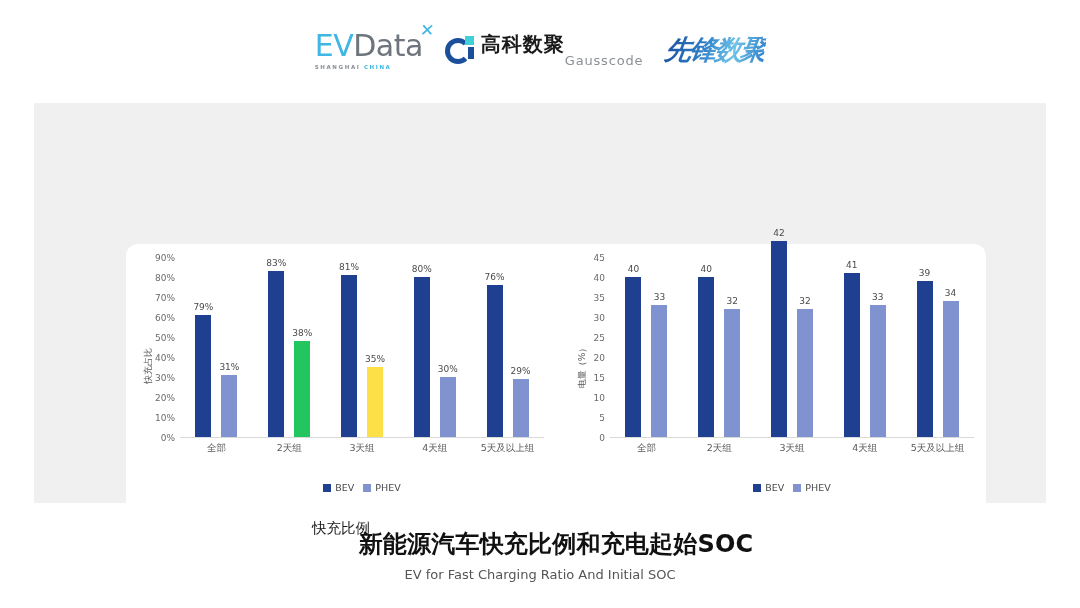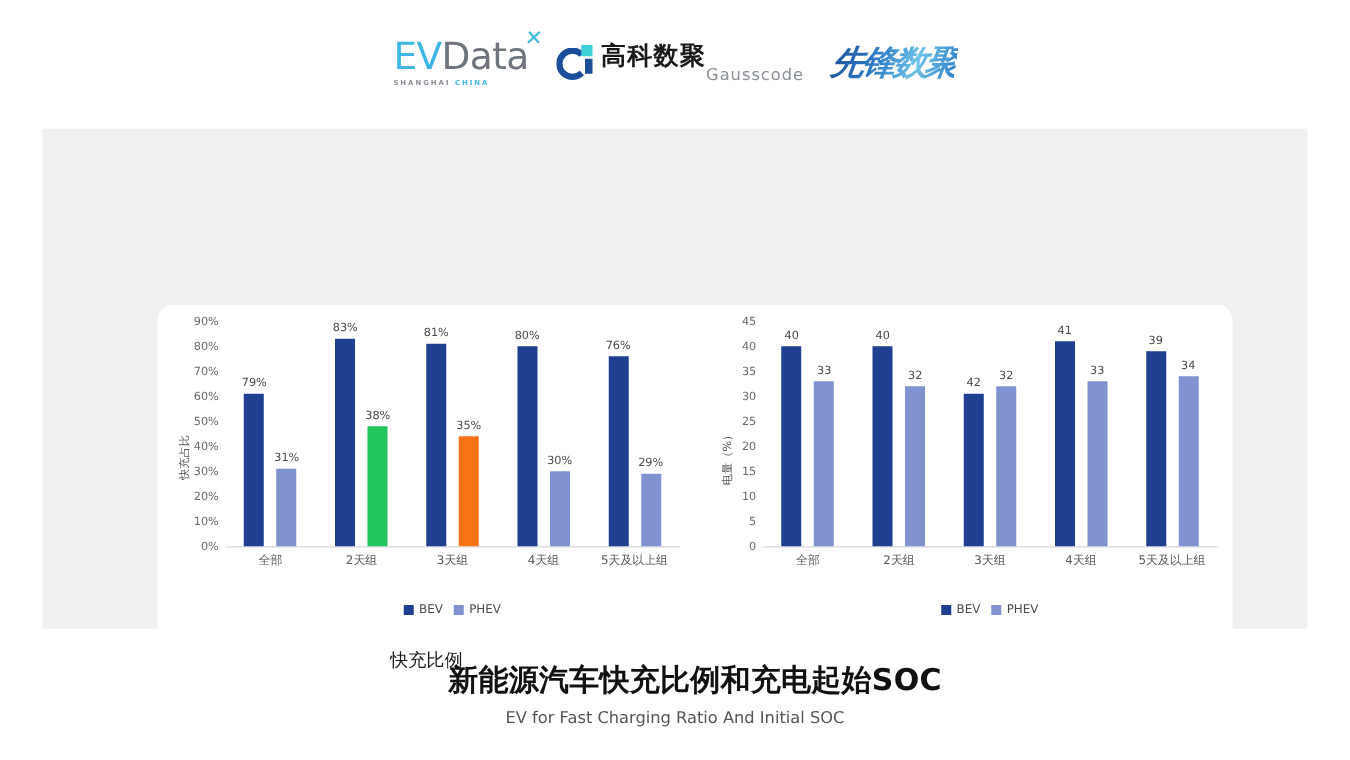--- a/index.html
+++ b/index.html
@@ -243,21 +243,21 @@
                       <div class="bar phev" style="height: 96px; background: #22c55e;">
                         <span class="val">38%</span>
                       </div>
                     </div>
                   </div>
                   <div class="group">
                     <div class="bars">
                       <div class="bar bev" style="height: 162px; background: rgb(31, 63, 145);">
                         <span class="val">81%</span>
                       </div>
-                      <div class="bar phev" style="height: 88px; background: #f97316;">
+                      <div class="bar phev" style="height: 70px; background: #fde047;">
                         <span class="val">35%</span>
                       </div>
                     </div>
                   </div>
                   <div class="group">
                     <div class="bars">
                       <div class="bar bev" style="height: 160px; background: rgb(31, 63, 145);">
                         <span class="val">80%</span>
                       </div>
                       <div class="bar phev" style="height: 60px; background: rgb(128, 146, 208);">
@@ -329,21 +329,21 @@
                       <div class="bar bev" style="height: 160px; background: rgb(31, 63, 145);">
                         <span class="val">40</span>
                       </div>
                       <div class="bar phev" style="height: 128px; background: rgb(128, 146, 208);">
                         <span class="val">32</span>
                       </div>
                     </div>
                   </div>
                   <div class="group">
                     <div class="bars">
-                      <div class="bar bev" style="height: 122px; background: rgb(31, 63, 145);">
+                      <div class="bar bev" style="height: 196px; background: rgb(31, 63, 145);">
                         <span class="val">42</span>
                       </div>
                       <div class="bar phev" style="height: 128px; background: rgb(128, 146, 208);">
                         <span class="val">32</span>
                       </div>
                     </div>
                   </div>
                   <div class="group">
                     <div class="bars">
                       <div class="bar bev" style="height: 164px; background: rgb(31, 63, 145);">

